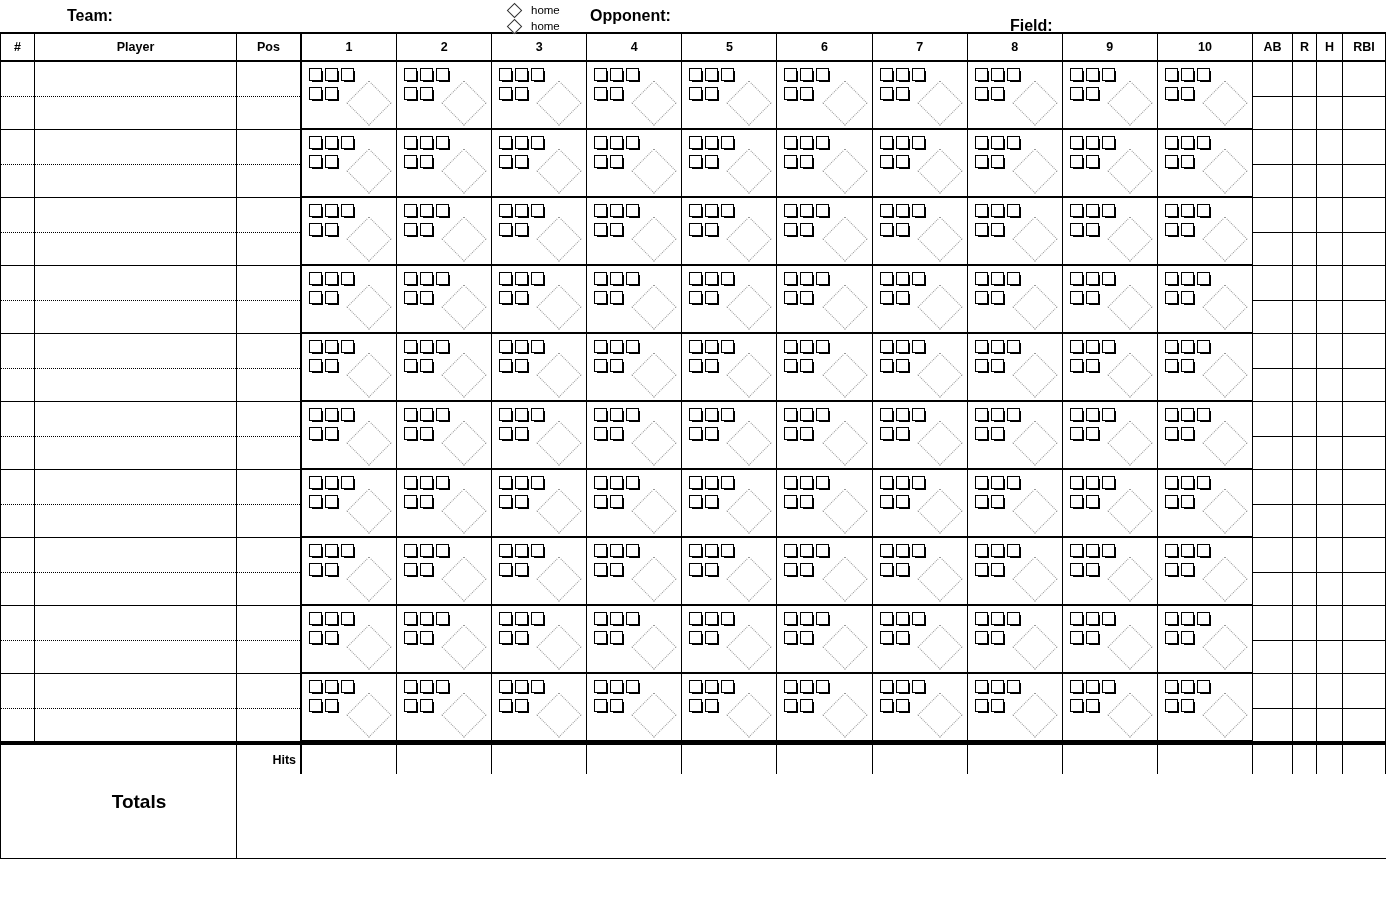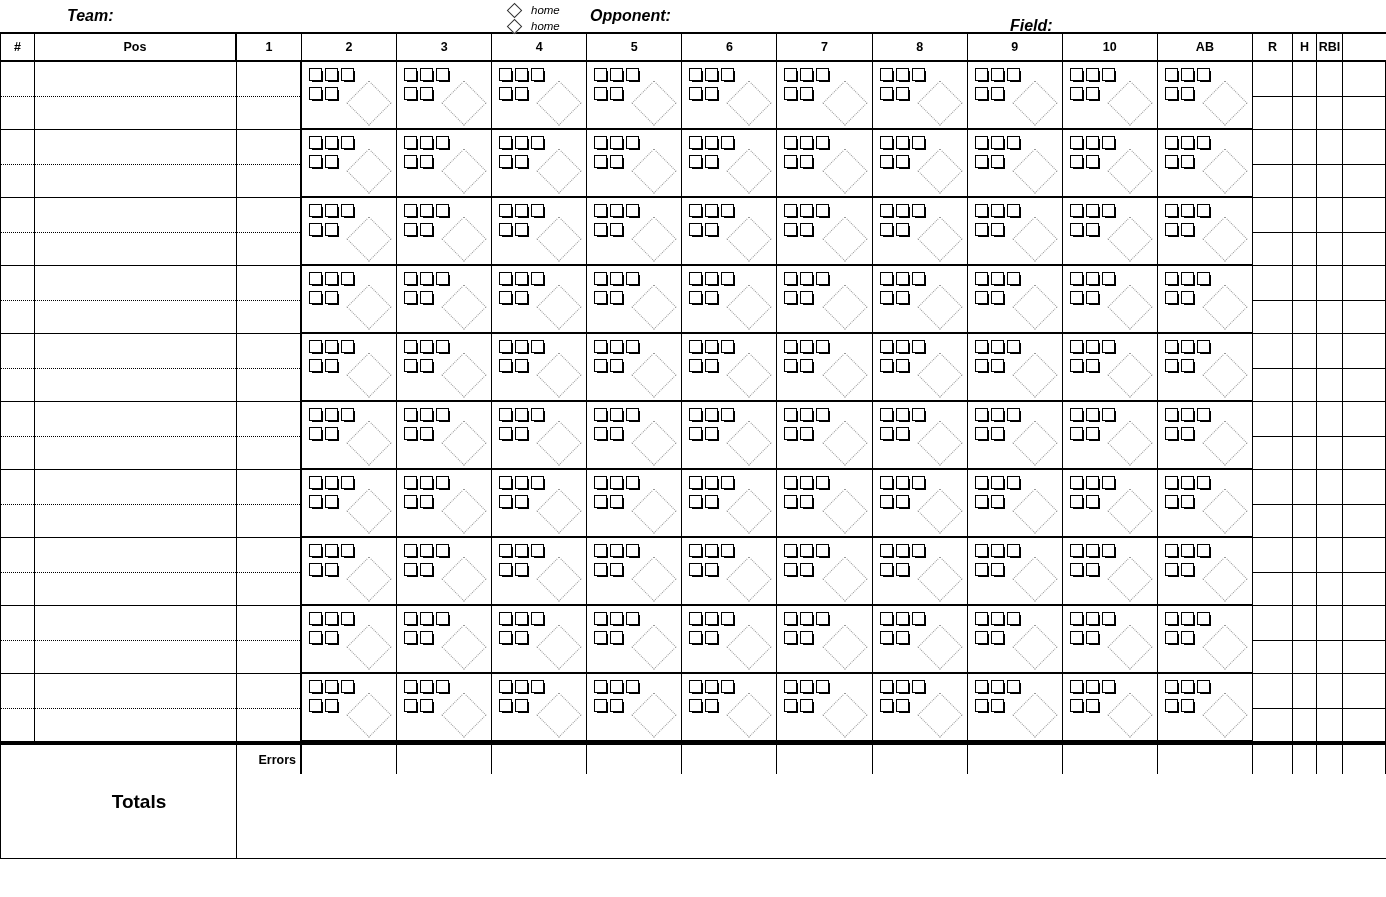--- a/index.html
+++ b/index.html
@@ -1,21 +1,21 @@
 <!DOCTYPE html>
 <html><head>
 <meta charset="utf-8">
 <style>
   html,body { margin:0; padding:0; background:#fff; }
   .sheet {
     position:relative; width:1386px; height:897px; background:#fff;
     font-family:"Liberation Sans", sans-serif; color:#000; overflow:hidden;
   }
   
-  .meta-row { position:relative; box-sizing:border-box;font-style:italic; }
+  .meta-row { position:relative; box-sizing:border-box; }
   .meta-row1 { height:34px; border-bottom:2px solid #000; }
   .meta-row2 { height:38px; border-bottom:1px solid #000; }
   .meta-label { position:absolute; font-weight:bold; font-size:16px; white-space:nowrap; }
   .lbl-team     { left:67px;  top:7px; }
   .lbl-opponent { left:590px; top:7px; }
   .lbl-field    { left:1010px;top:17px; }
   .lbl-umpire   { left:62px;  top:11px; }
   .lbl-date     { left:632px; top:11px; }
   .lbl-start    { left:957px; top:11px; }
   .lbl-end      { left:1160px;top:11px; }
@@ -84,20 +84,21 @@
         <span class="ha-label">home</span>
       </div>
     </div>
     <span class="meta-label lbl-opponent">Opponent:</span>
     <span class="meta-label lbl-field">Field:</span>
   </div>
 
 
   <div class="grid-row header-row">
     <div class="cell hcell">#</div>
+    <div class="cell hcell">Player</div>
     <div class="cell hcell thickr">Pos</div>
     <div class="cell hcell">1</div>
     <div class="cell hcell">2</div>
     <div class="cell hcell">3</div>
     <div class="cell hcell">4</div>
     <div class="cell hcell">5</div>
     <div class="cell hcell">6</div>
     <div class="cell hcell">7</div>
     <div class="cell hcell">8</div>
     <div class="cell hcell">9</div>
@@ -1607,21 +1608,21 @@
       <div class="cell c-r"></div>
       <div class="cell c-h"></div>
       <div class="cell c-rbi"></div>
     </div>
   </div>
 
   <div class="totals">
     <div class="totals-left">Totals</div>
     <div class="totals-right">
       <div class="t-row">
-        <div class="t-label">Errors</div>
+        <div class="t-label">Hits</div>
       <div class="t-cell"></div>
           <div class="t-cell"></div>
           <div class="t-cell"></div>
           <div class="t-cell"></div>
           <div class="t-cell"></div>
           <div class="t-cell"></div>
           <div class="t-cell"></div>
           <div class="t-cell"></div>
           <div class="t-cell"></div>
           <div class="t-cell"></div>

